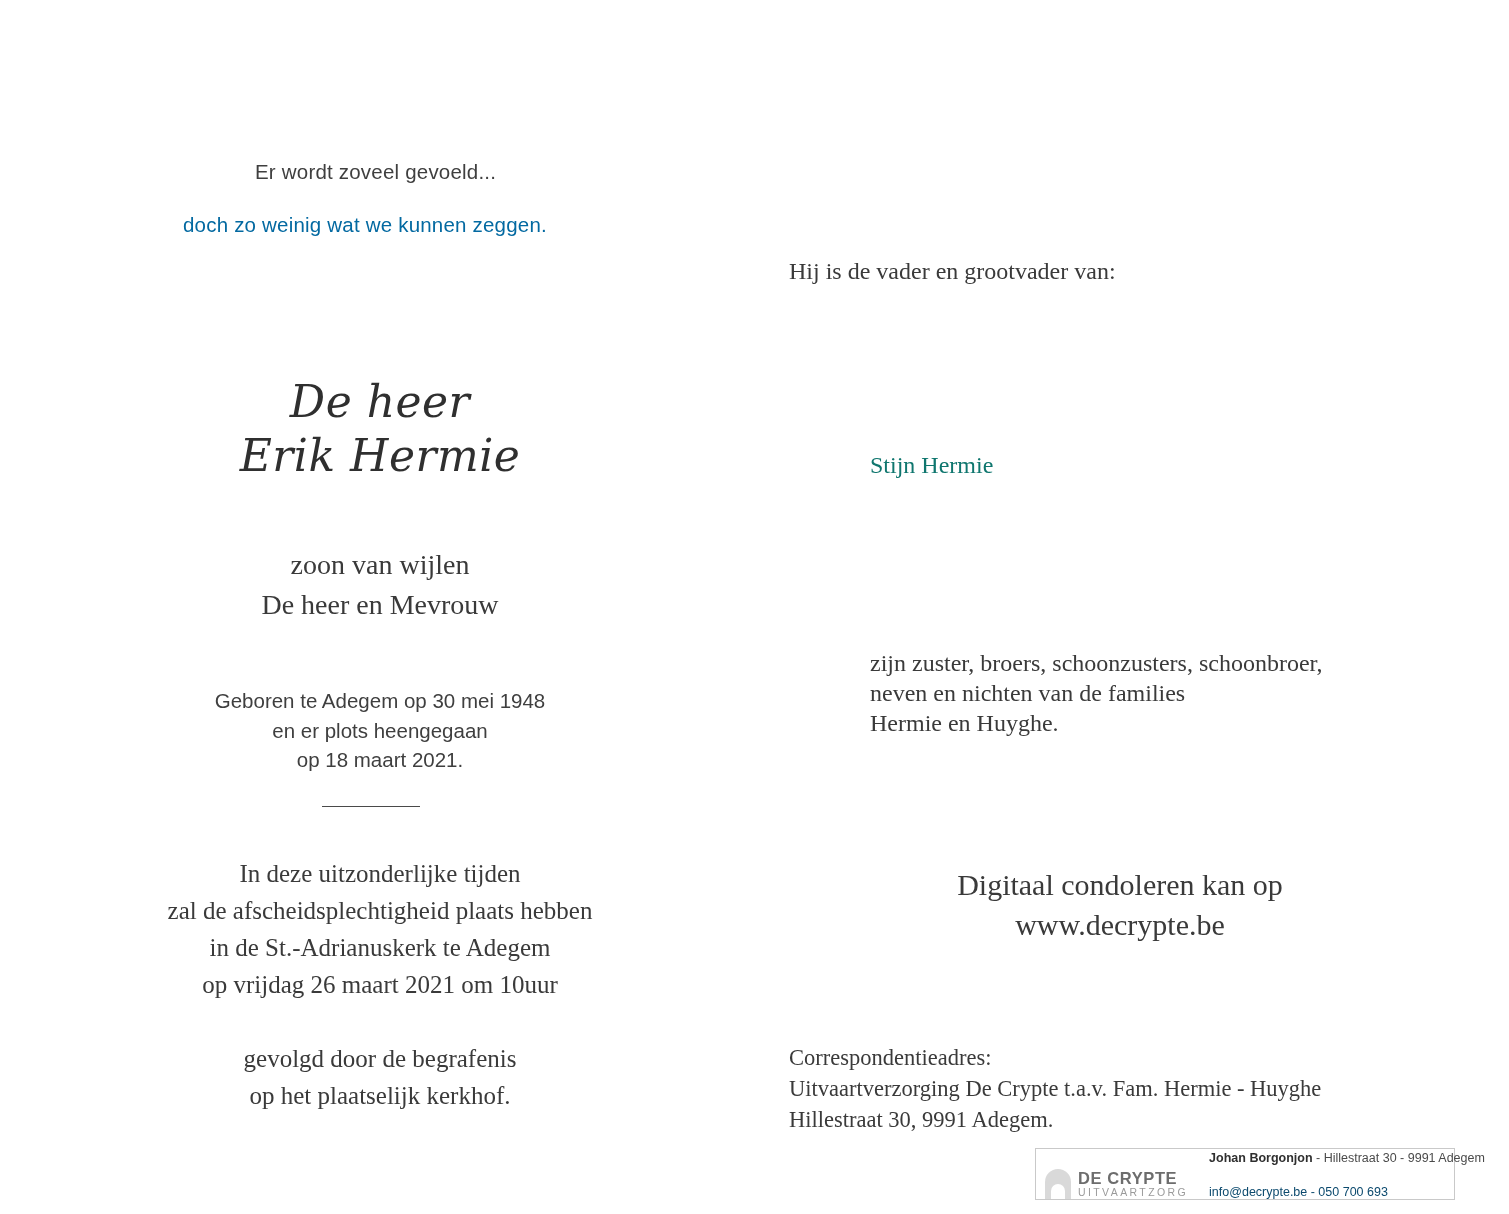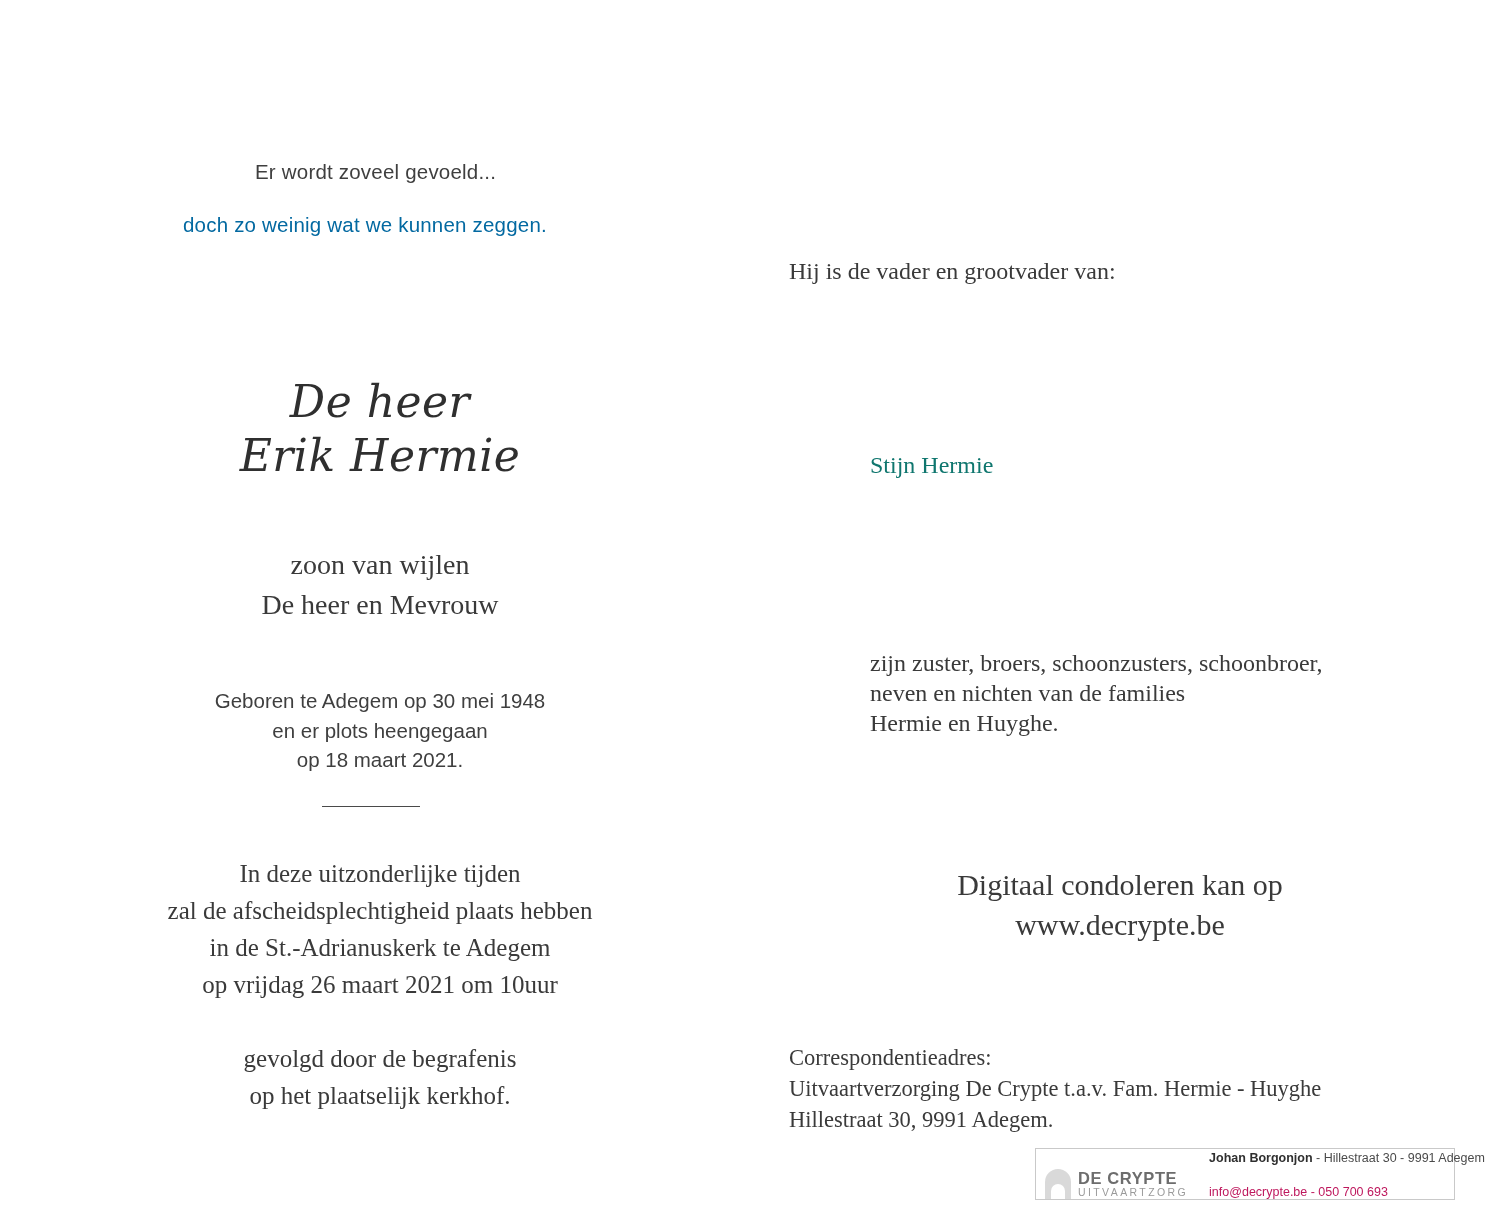--- a/index.html
+++ b/index.html
@@ -273,21 +273,21 @@
     font-family: "Liberation Sans", sans-serif;
     font-size: 12.5px;
     color: #4a4a4a;
     white-space: nowrap;
   }
   .footer-contact .line1 .nm {
     font-weight: bold;
     color: #2f2f2f;
   }
   .footer-contact .line2 {
-    color: #be185d;
+    color: #0c4a6e;
   }
 </style>
 </head>
 <body>
 
 <div class="page">
 
   <div class="left-col">
 
     <div class="quote-line-1">Er wordt zoveel gevoeld...</div>

